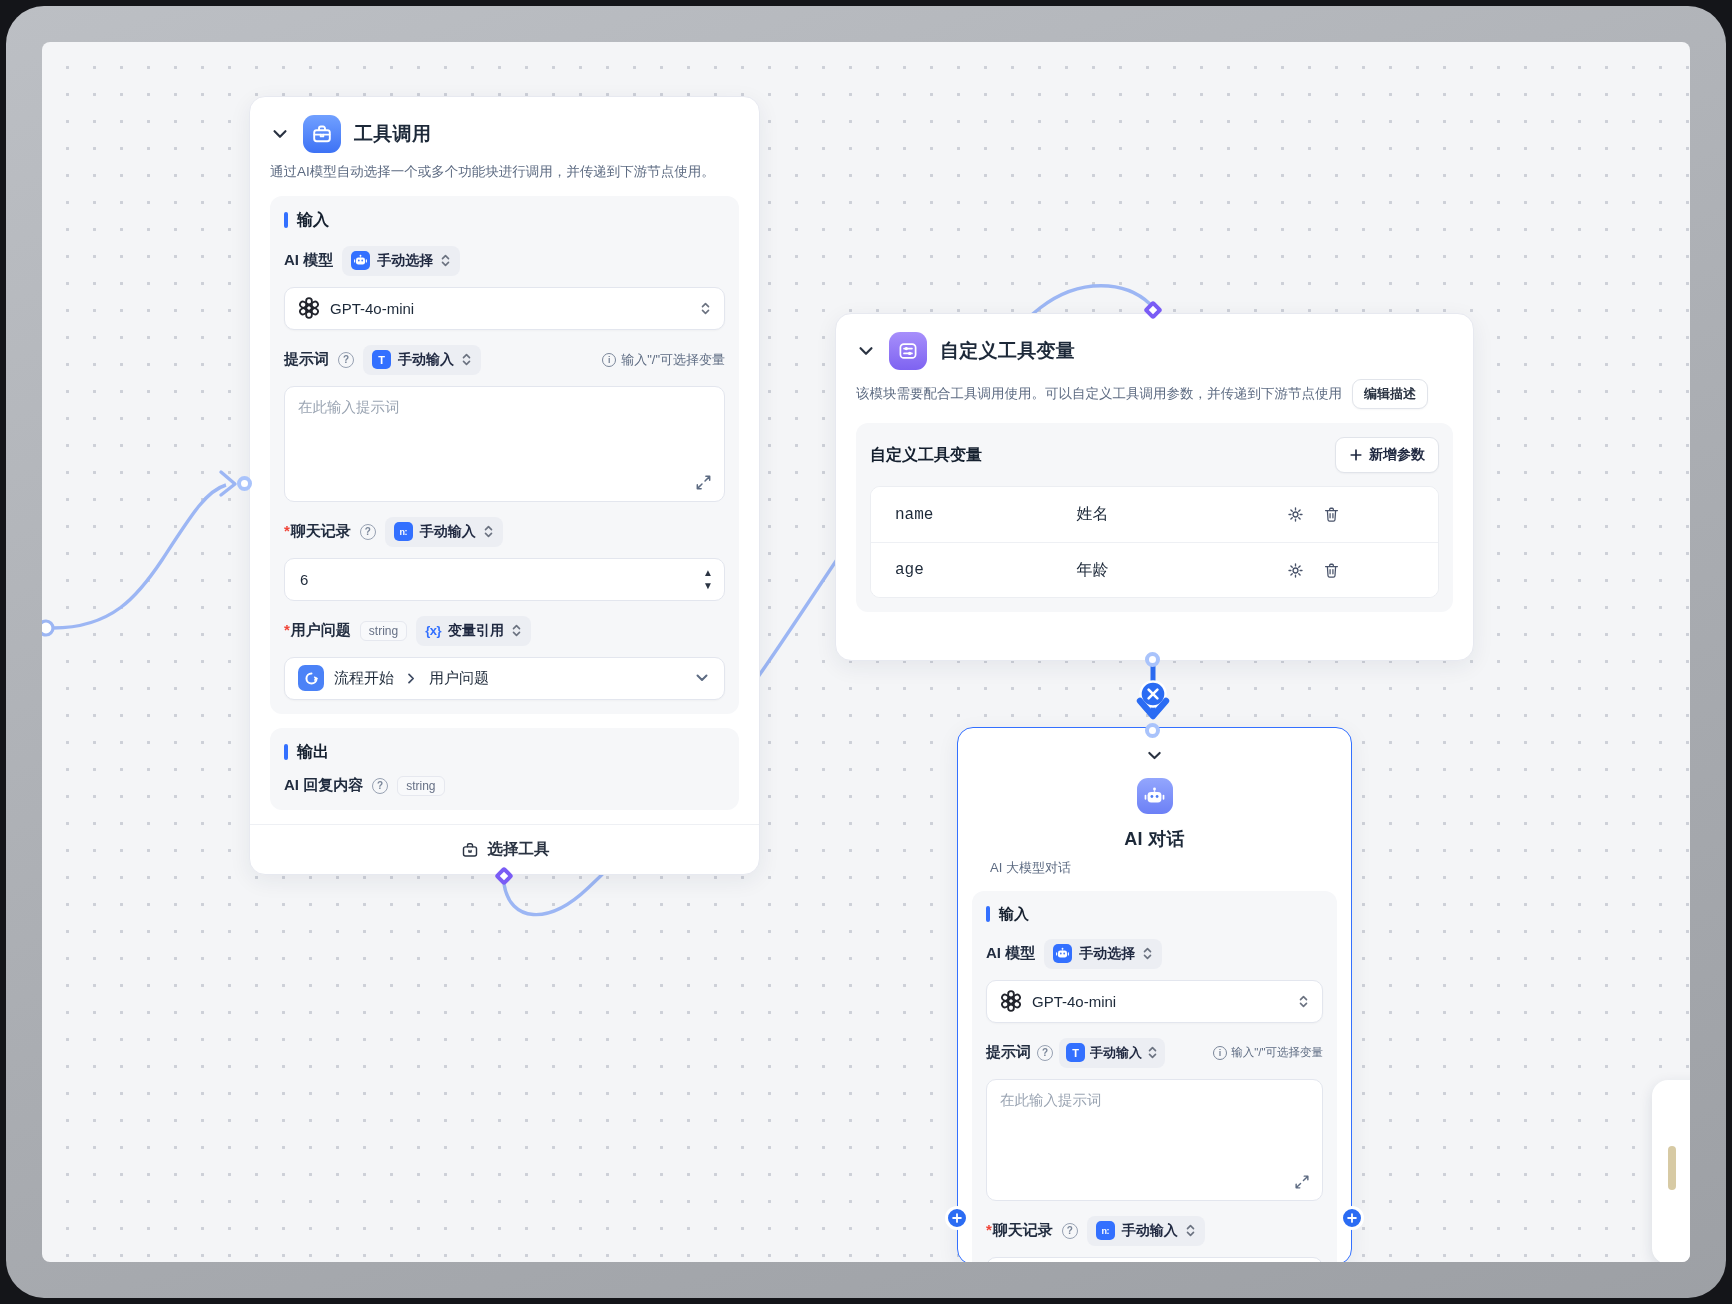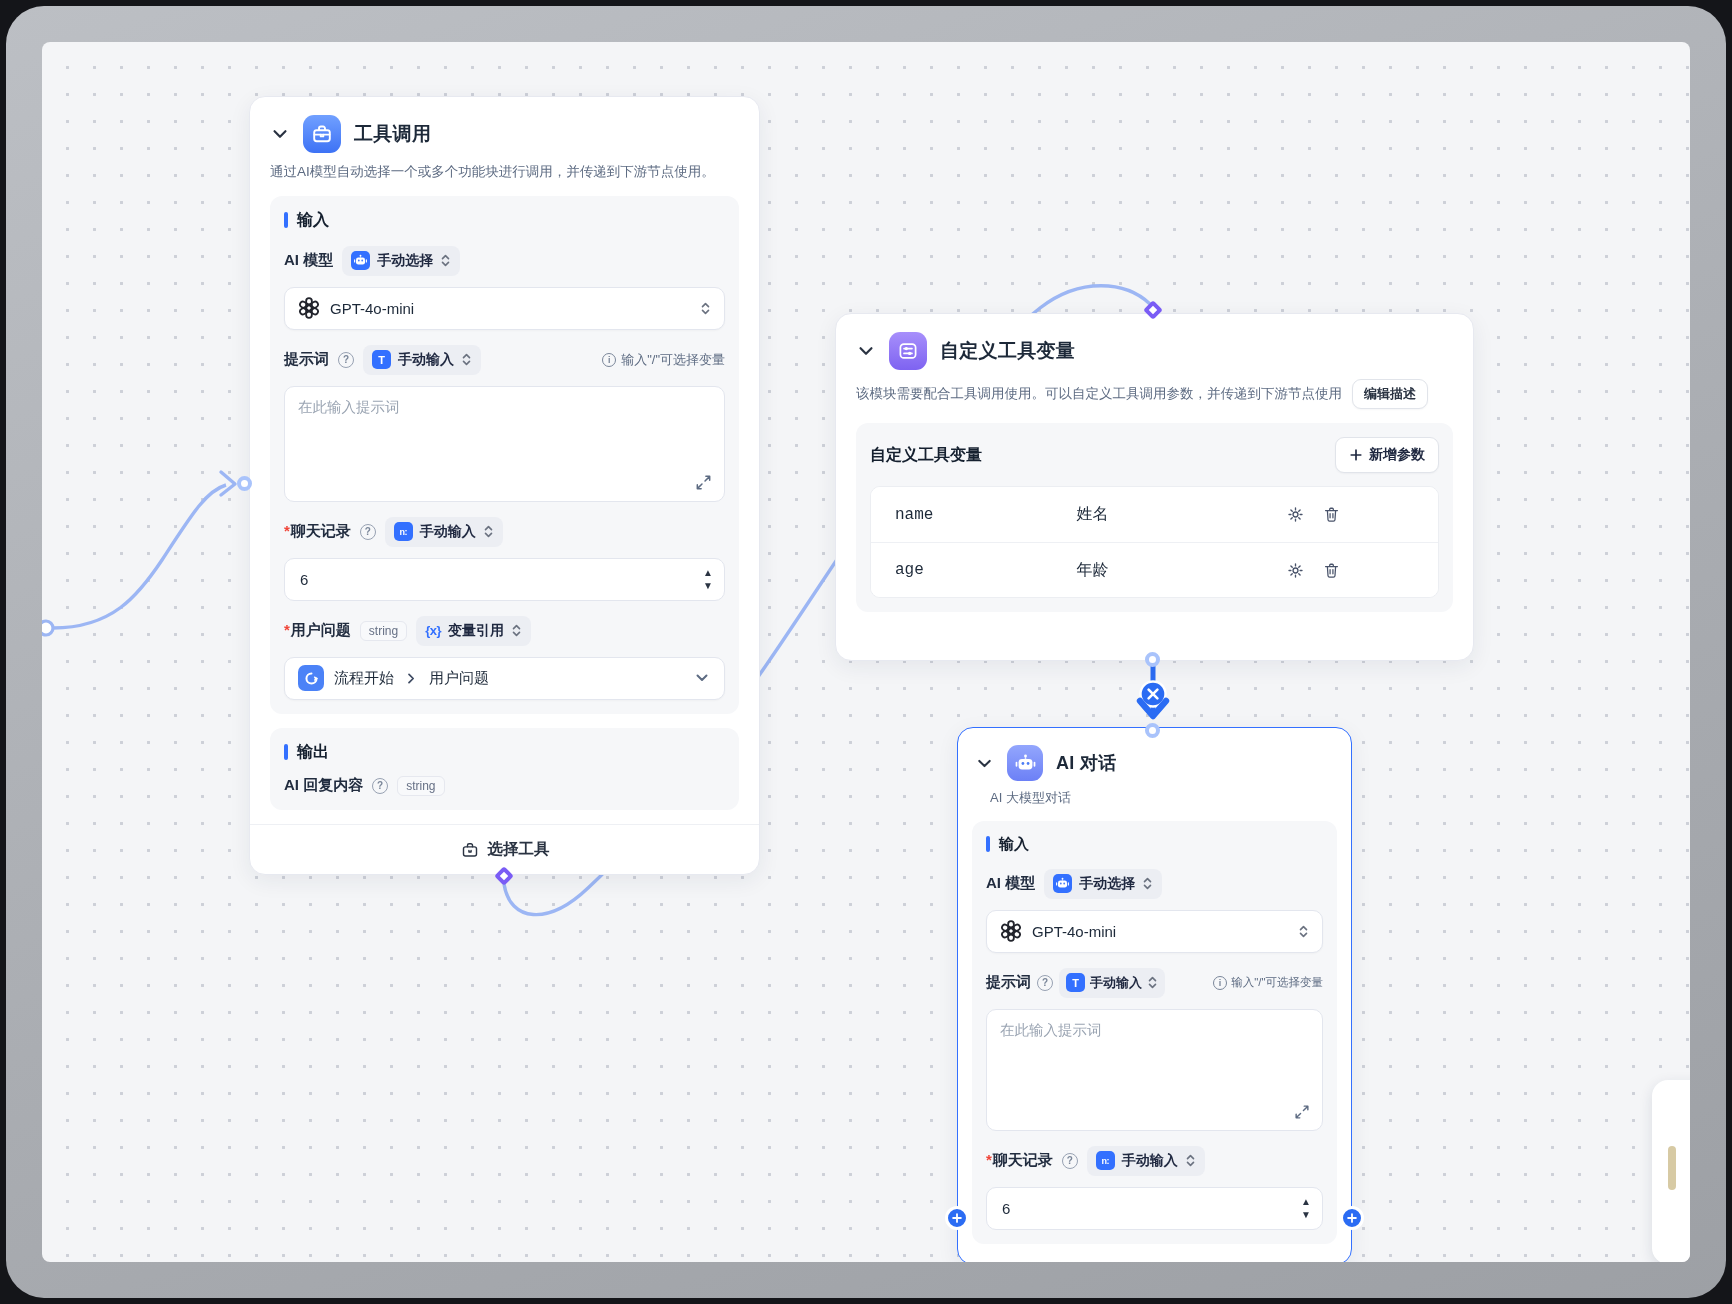--- a/index.html
+++ b/index.html
@@ -404,21 +404,21 @@
                   <use href="#ic-trash"></use>
                 </svg>
               </span>
           </div>
         </div>
       </div>
     </div>
   </div>
 
   <div class="node selected" style="left:915px; top:685px; width:395px; height:538px;">
-    <div class="node-head" style="padding:17px 16px 0;">
+    <div class="node-head" style="padding:17px 16px 0;flex-direction:column;">
       <span class="collapse">
           <svg width="19" height="19" viewBox="0 0 22 22">
             <use href="#ic-chev-down"></use>
           </svg>
         </span>
       <span class="tile tile-violet" style="width:36px;height:36px;">
           <svg width="23" height="23" viewBox="0 0 24 24">
             <use href="#ic-robot-w"></use>
           </svg>
         </span>

